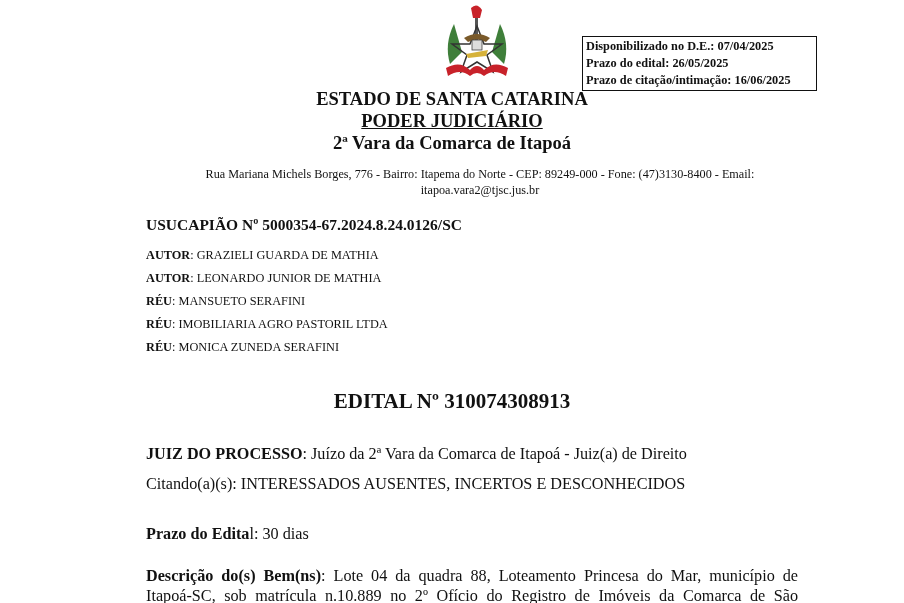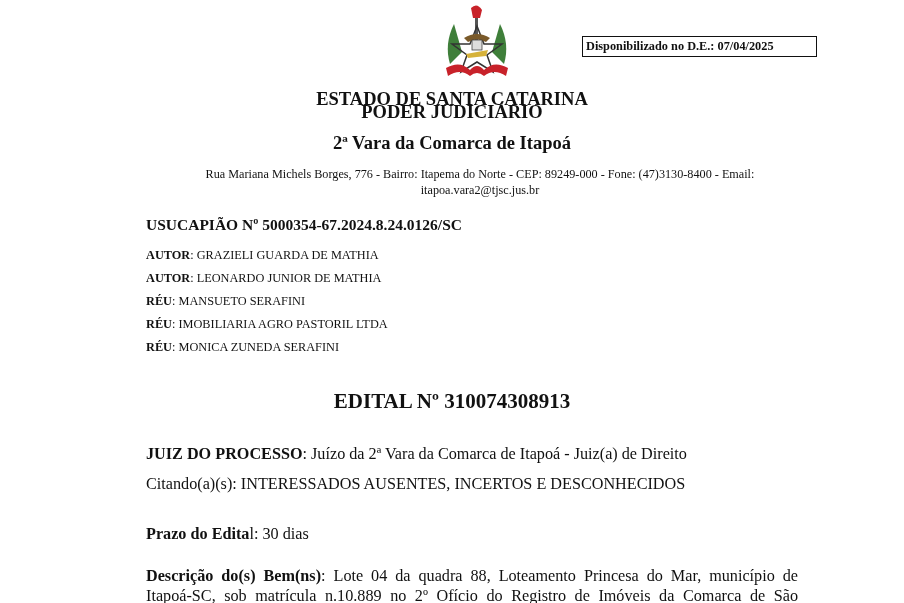--- a/index.html
+++ b/index.html
@@ -39,24 +39,26 @@
     <polygon points="37,22 44,40 62,40 47,51 53,68 37,58 21,68 27,51 12,40 30,40" fill="none" stroke="#333" stroke-width="1.5"></polygon>
     <path d="M24 34 Q37 26 50 34 L46 38 Q37 33 28 38 Z" fill="#7a5a2a"></path>
     <rect x="32" y="36" width="10" height="10" fill="#ddd" stroke="#444" stroke-width="0.8"></rect>
     <path d="M26 50 L48 46 L46 52 L28 54 Z" fill="#d6b23a"></path>
     <path d="M6 64 Q20 56 30 66 Q37 58 44 66 Q54 56 68 64 L66 72 Q54 64 44 72 Q37 66 30 72 Q20 64 8 72 Z" fill="#c8222a"></path>
   </svg>
 </div>
 
 <div class="abs infobox">
   <div>Disponibilizado no D.E.: 07/04/2025</div>
+  <div>Prazo do edital: 26/05/2025</div>
+  <div>Prazo de citação/intimação: 16/06/2025</div>
 </div>
 
 <div class="abs hdr" style="top:89px;">ESTADO DE SANTA CATARINA</div>
-<div class="abs hdr" style="top:102px;">PODER JUDICIÁRIO</div>
+<div class="abs hdr" style="top:111px;text-decoration:underline;">PODER JUDICIÁRIO</div>
 <div class="abs hdr" style="top:133px;">2ª Vara da Comarca de Itapoá</div>
 
 <div class="abs addr">
   <div>Rua Mariana Michels Borges, 776 - Bairro: Itapema do Norte - CEP: 89249-000 - Fone: (47)3130-8400 - Email:</div>
   <div>itapoa.vara2@tjsc.jus.br</div>
 </div>
 
 <div class="abs caseno">USUCAPIÃO Nº 5000354-67.2024.8.24.0126/SC</div>
 
 <div class="abs party" style="top:248px;"><b>AUTOR</b><span>: GRAZIELI GUARDA DE MATHIA</span></div>

